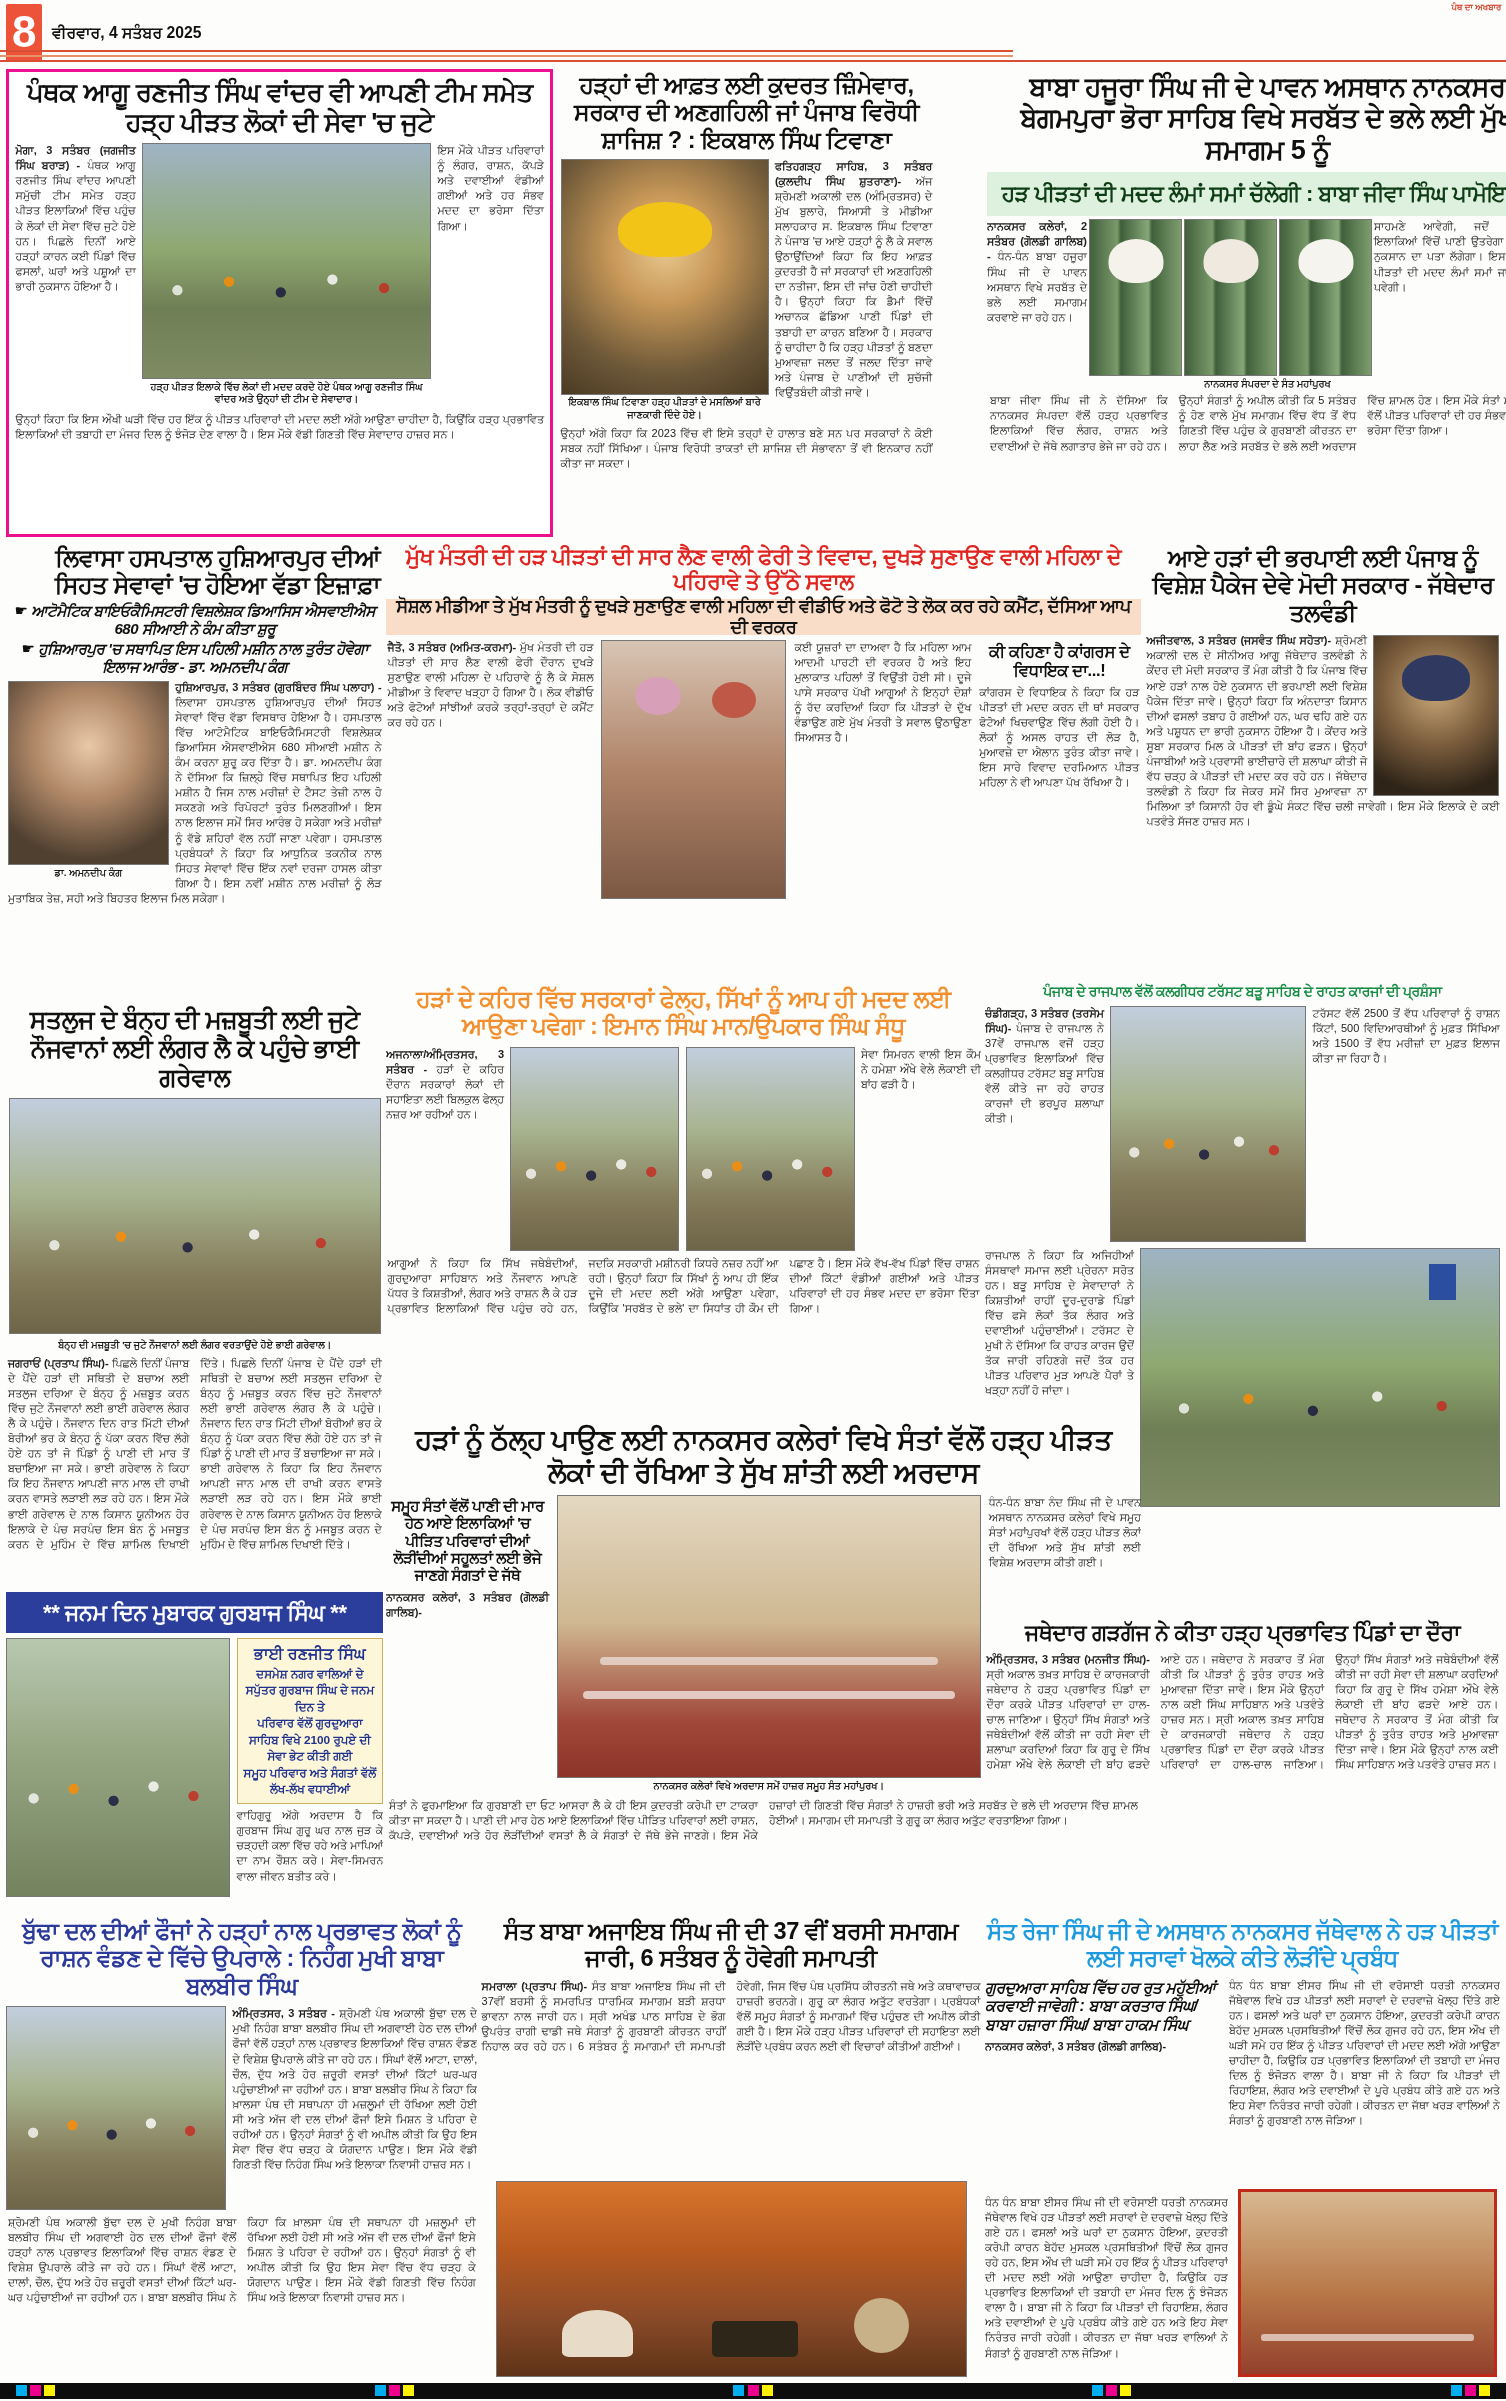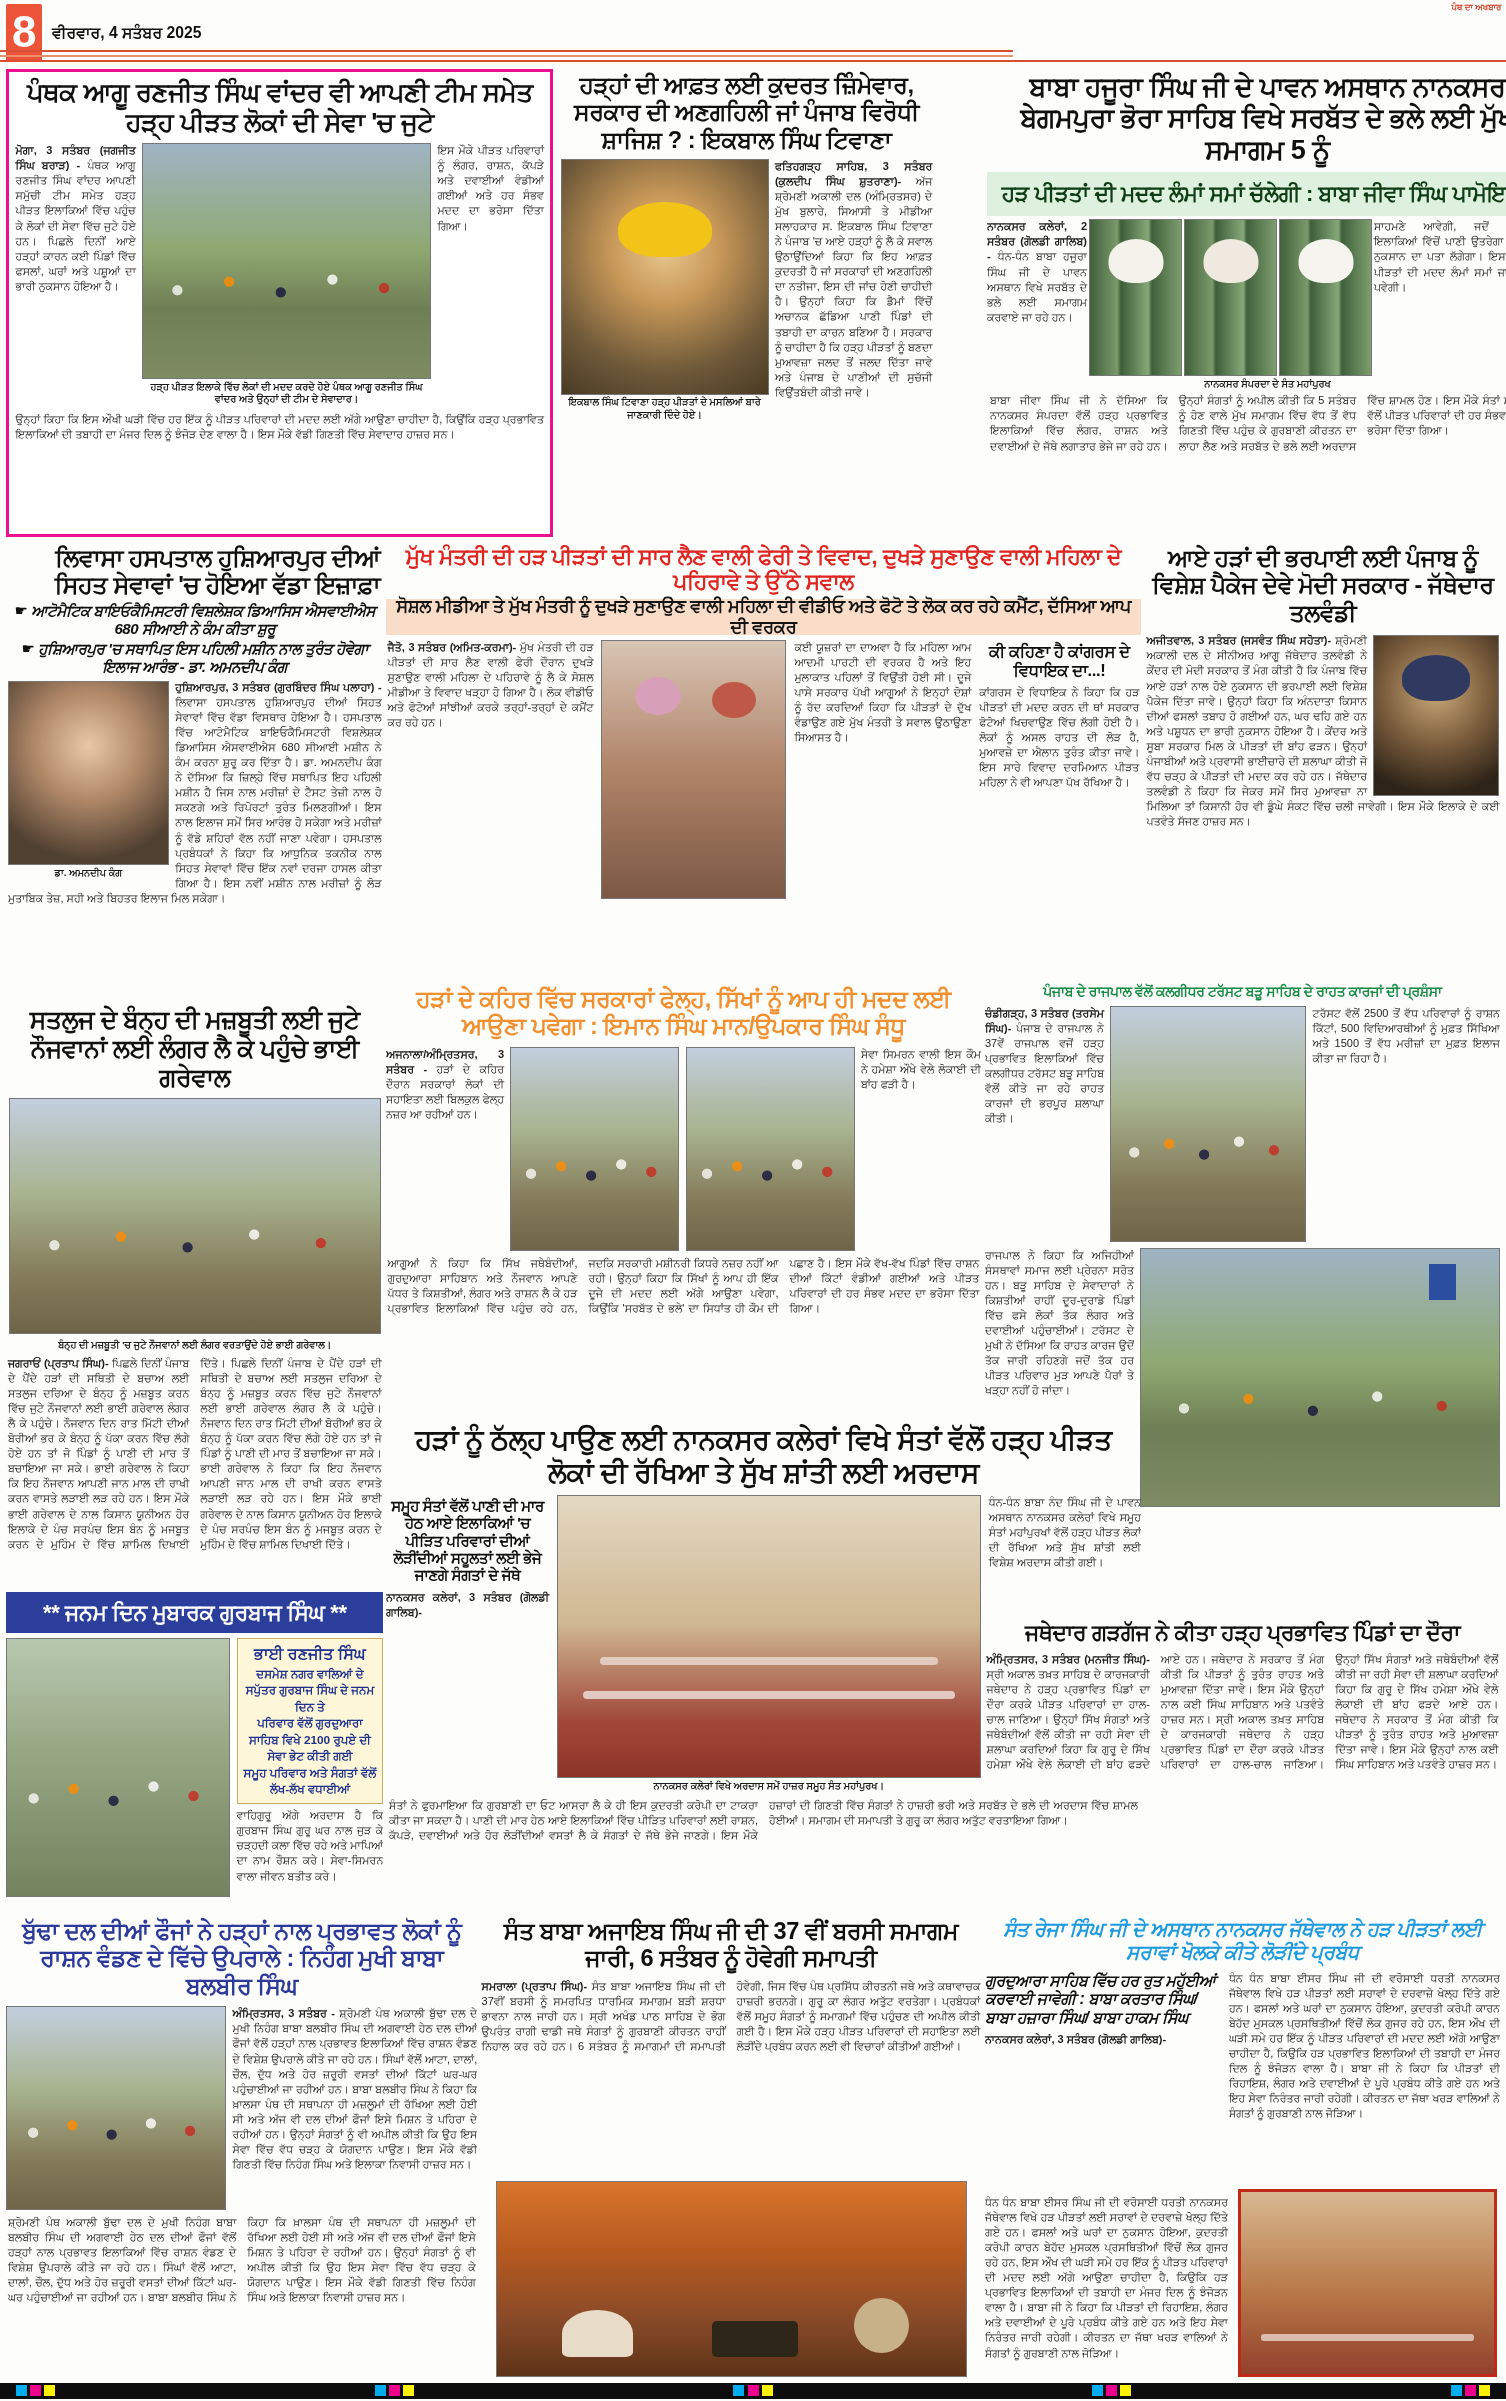--- a/index.html
+++ b/index.html
@@ -72,20 +72,21 @@
         <div class="photo p-portrait" style="width:208px;height:236px;">
           <span style="position:absolute;left:50%;top:18%;transform:translateX(-50%);width:94px;height:55px;border-radius:50% 50% 42% 42%;background:#f2c418;"></span>
         </div>
         <div class="cap">ਇਕਬਾਲ ਸਿੰਘ ਟਿਵਾਣਾ ਹੜ੍ਹ ਪੀੜਤਾਂ ਦੇ ਮਸਲਿਆਂ ਬਾਰੇ ਜਾਣਕਾਰੀ ਦਿੰਦੇ ਹੋਏ।</div>
       </div>
       <div class="body" style="flex:1;">
         <span class="byline">ਫਤਿਹਗੜ੍ਹ ਸਾਹਿਬ, 3 ਸਤੰਬਰ (ਕੁਲਦੀਪ ਸਿੰਘ ਸ਼ੁਤਰਾਣਾ)-</span>
         <span>ਅੱਜ ਸ਼੍ਰੋਮਣੀ ਅਕਾਲੀ ਦਲ (ਅੰਮ੍ਰਿਤਸਰ) ਦੇ ਮੁੱਖ ਬੁਲਾਰੇ, ਸਿਆਸੀ ਤੇ ਮੀਡੀਆ ਸਲਾਹਕਾਰ ਸ. ਇਕਬਾਲ ਸਿੰਘ ਟਿਵਾਣਾ ਨੇ ਪੰਜਾਬ 'ਚ ਆਏ ਹੜ੍ਹਾਂ ਨੂੰ ਲੈ ਕੇ ਸਵਾਲ ਉਠਾਉਂਦਿਆਂ ਕਿਹਾ ਕਿ ਇਹ ਆਫ਼ਤ ਕੁਦਰਤੀ ਹੈ ਜਾਂ ਸਰਕਾਰਾਂ ਦੀ ਅਣਗਹਿਲੀ ਦਾ ਨਤੀਜਾ, ਇਸ ਦੀ ਜਾਂਚ ਹੋਣੀ ਚਾਹੀਦੀ ਹੈ। ਉਨ੍ਹਾਂ ਕਿਹਾ ਕਿ ਡੈਮਾਂ ਵਿੱਚੋਂ ਅਚਾਨਕ ਛੱਡਿਆ ਪਾਣੀ ਪਿੰਡਾਂ ਦੀ ਤਬਾਹੀ ਦਾ ਕਾਰਨ ਬਣਿਆ ਹੈ। ਸਰਕਾਰ ਨੂੰ ਚਾਹੀਦਾ ਹੈ ਕਿ ਹੜ੍ਹ ਪੀੜਤਾਂ ਨੂੰ ਬਣਦਾ ਮੁਆਵਜ਼ਾ ਜਲਦ ਤੋਂ ਜਲਦ ਦਿੱਤਾ ਜਾਵੇ ਅਤੇ ਪੰਜਾਬ ਦੇ ਪਾਣੀਆਂ ਦੀ ਸੁਚੱਜੀ ਵਿਉਂਤਬੰਦੀ ਕੀਤੀ ਜਾਵੇ।</span>
       </div>
     </div>
+    <div class="body" style="padding:1.6px;">ਉਨ੍ਹਾਂ ਅੱਗੇ ਕਿਹਾ ਕਿ 2023 ਵਿੱਚ ਵੀ ਇਸੇ ਤਰ੍ਹਾਂ ਦੇ ਹਾਲਾਤ ਬਣੇ ਸਨ ਪਰ ਸਰਕਾਰਾਂ ਨੇ ਕੋਈ ਸਬਕ ਨਹੀਂ ਸਿੱਖਿਆ। ਪੰਜਾਬ ਵਿਰੋਧੀ ਤਾਕਤਾਂ ਦੀ ਸ਼ਾਜਿਸ਼ ਦੀ ਸੰਭਾਵਨਾ ਤੋਂ ਵੀ ਇਨਕਾਰ ਨਹੀਂ ਕੀਤਾ ਜਾ ਸਕਦਾ।</div>
   </div>
 
   <div class="art" style="left:939px;top:69px;width:561px;height:468px;margin-left:48px;">
     <div class="hl" style="font-size:27px;padding:3.1px 4.7px;">ਬਾਬਾ ਹਜੂਰਾ ਸਿੰਘ ਜੀ ਦੇ ਪਾਵਨ ਅਸਥਾਨ ਨਾਨਕਸਰ ਬੇਗਮਪੁਰਾ ਭੋਰਾ ਸਾਹਿਬ ਵਿਖੇ ਸਰਬੱਤ ਦੇ ਭਲੇ ਲਈ ਮੁੱਖ ਸਮਾਗਮ 5 ਨੂੰ</div>
     <div class="band" style="margin:3.1px 0;height:44px;background:#def0de;">
       <span class="hl" style="font-size:22px;color:#0e3c14;">ਹੜ ਪੀੜਤਾਂ ਦੀ ਮਦਦ ਲੰਮਾਂ ਸਮਾਂ ਚੱਲੇਗੀ : ਬਾਬਾ ਜੀਵਾ ਸਿੰਘ ਪਾਮੋਇਸਟ</span>
     </div>
     <div style="display:flex;gap:2px;">
       <div class="body" style="width:100px;">
         <span class="byline">ਨਾਨਕਸਰ ਕਲੇਰਾਂ, 2 ਸਤੰਬਰ (ਗੋਲਡੀ ਗਾਲਿਬ) -</span>
@@ -268,21 +269,21 @@
       <span>ਸੰਤ ਬਾਬਾ ਅਜਾਇਬ ਸਿੰਘ ਜੀ ਦੀ 37ਵੀਂ ਬਰਸੀ ਨੂੰ ਸਮਰਪਿਤ ਧਾਰਮਿਕ ਸਮਾਗਮ ਬੜੀ ਸ਼ਰਧਾ ਭਾਵਨਾ ਨਾਲ ਜਾਰੀ ਹਨ। ਸ੍ਰੀ ਅਖੰਡ ਪਾਠ ਸਾਹਿਬ ਦੇ ਭੋਗ ਉਪਰੰਤ ਰਾਗੀ ਢਾਡੀ ਜਥੇ ਸੰਗਤਾਂ ਨੂੰ ਗੁਰਬਾਣੀ ਕੀਰਤਨ ਰਾਹੀਂ ਨਿਹਾਲ ਕਰ ਰਹੇ ਹਨ। 6 ਸਤੰਬਰ ਨੂੰ ਸਮਾਗਮਾਂ ਦੀ ਸਮਾਪਤੀ ਹੋਵੇਗੀ, ਜਿਸ ਵਿੱਚ ਪੰਥ ਪ੍ਰਸਿੱਧ ਕੀਰਤਨੀ ਜਥੇ ਅਤੇ ਕਥਾਵਾਚਕ ਹਾਜ਼ਰੀ ਭਰਨਗੇ। ਗੁਰੂ ਕਾ ਲੰਗਰ ਅਤੁੱਟ ਵਰਤੇਗਾ। ਪ੍ਰਬੰਧਕਾਂ ਵੱਲੋਂ ਸਮੂਹ ਸੰਗਤਾਂ ਨੂੰ ਸਮਾਗਮਾਂ ਵਿੱਚ ਪਹੁੰਚਣ ਦੀ ਅਪੀਲ ਕੀਤੀ ਗਈ ਹੈ। ਇਸ ਮੌਕੇ ਹੜ੍ਹ ਪੀੜਤ ਪਰਿਵਾਰਾਂ ਦੀ ਸਹਾਇਤਾ ਲਈ ਲੋੜੀਂਦੇ ਪ੍ਰਬੰਧ ਕਰਨ ਲਈ ਵੀ ਵਿਚਾਰਾਂ ਕੀਤੀਆਂ ਗਈਆਂ।</span>
     </div>
     <div class="photo p-stage" style="width:471px;height:196px;margin:3.1px auto;">
       <span style="position:absolute;left:14%;bottom:10%;width:71px;height:47px;border-radius:50% 50% 10% 10%;background:#e8dcc8;"></span>
       <span style="position:absolute;left:46%;bottom:10%;width:86px;height:36px;background:#2e2618;border-radius:4.7px;"></span>
       <span style="position:absolute;right:12%;bottom:12%;width:55px;height:55px;border-radius:50%;background:#c8b088;"></span>
     </div>
   </div>
 
   <div class="art" style="left:985px;top:1915px;width:515px;height:465px;">
-    <div class="hl" style="font-size:20px;color:#1e9be0;padding:3.1px 0;font-style:italic;">ਸੰਤ ਰੇਜਾ ਸਿੰਘ ਜੀ ਦੇ ਅਸਥਾਨ ਨਾਨਕਸਰ ਜੱਥੇਵਾਲ ਨੇ ਹੜ ਪੀੜਤਾਂ ਲਈ ਸਰਾਵਾਂ ਖੋਲਕੇ ਕੀਤੇ ਲੋੜੀਂਦੇ ਪ੍ਰਬੰਧ</div>
+    <div class="hl" style="font-size:23px;color:#1e9be0;padding:3.1px 0;">ਸੰਤ ਰੇਜਾ ਸਿੰਘ ਜੀ ਦੇ ਅਸਥਾਨ ਨਾਨਕਸਰ ਜੱਥੇਵਾਲ ਨੇ ਹੜ ਪੀੜਤਾਂ ਲਈ ਸਰਾਵਾਂ ਖੋਲਕੇ ਕੀਤੇ ਲੋੜੀਂਦੇ ਪ੍ਰਬੰਧ</div>
     <div style="display:flex;gap:7.9px;padding:3.1px 0;">
       <div style="width:236px;">
         <div class="hl" style="font-size:15.7px;font-style:italic;text-align:left;padding:1.6px 0;">ਗੁਰਦੁਆਰਾ ਸਾਹਿਬ ਵਿੱਚ ਹਰ ਰੁਤ ਮਹੁੱਈਆਂ ਕਰਵਾਈ ਜਾਵੇਗੀ : ਬਾਬਾ ਕਰਤਾਰ ਸਿੰਘ/ਬਾਬਾ ਹਜ਼ਾਰਾ ਸਿੰਘ/ ਬਾਬਾ ਹਾਕਮ ਸਿੰਘ</div>
         <div class="body" style="margin-top:3.1px;">
           <span class="byline">ਨਾਨਕਸਰ ਕਲੇਰਾਂ, 3 ਸਤੰਬਰ (ਗੋਲਡੀ ਗਾਲਿਬ)-</span>
         </div>
       </div>
       <div class="body" style="flex:1;">ਧੰਨ ਧੰਨ ਬਾਬਾ ਈਸਰ ਸਿੰਘ ਜੀ ਦੀ ਵਰੋਸਾਈ ਧਰਤੀ ਨਾਨਕਸਰ ਜੱਥੇਵਾਲ ਵਿਖੇ ਹੜ ਪੀੜਤਾਂ ਲਈ ਸਰਾਵਾਂ ਦੇ ਦਰਵਾਜ਼ੇ ਖੋਲ੍ਹ ਦਿੱਤੇ ਗਏ ਹਨ। ਫਸਲਾਂ ਅਤੇ ਘਰਾਂ ਦਾ ਨੁਕਸਾਨ ਹੋਇਆ, ਕੁਦਰਤੀ ਕਰੋਪੀ ਕਾਰਨ ਬੇਹੱਦ ਮੁਸਕਲ ਪ੍ਰਸਥਿਤੀਆਂ ਵਿੱਚੋਂ ਲੋਕ ਗੁਜਰ ਰਹੇ ਹਨ, ਇਸ ਔਖ ਦੀ ਘੜੀ ਸਮੇ ਹਰ ਇੱਕ ਨੂੰ ਪੀੜਤ ਪਰਿਵਾਰਾਂ ਦੀ ਮਦਦ ਲਈ ਅੱਗੇ ਆਉਣਾ ਚਾਹੀਦਾ ਹੈ, ਕਿਉਕਿ ਹੜ ਪ੍ਰਭਾਵਿਤ ਇਲਾਕਿਆਂ ਦੀ ਤਬਾਹੀ ਦਾ ਮੰਜਰ ਦਿਲ ਨੂੰ ਝੰਜੋੜਨ ਵਾਲਾ ਹੈ। ਬਾਬਾ ਜੀ ਨੇ ਕਿਹਾ ਕਿ ਪੀੜਤਾਂ ਦੀ ਰਿਹਾਇਸ਼, ਲੰਗਰ ਅਤੇ ਦਵਾਈਆਂ ਦੇ ਪੂਰੇ ਪ੍ਰਬੰਧ ਕੀਤੇ ਗਏ ਹਨ ਅਤੇ ਇਹ ਸੇਵਾ ਨਿਰੰਤਰ ਜਾਰੀ ਰਹੇਗੀ। ਕੀਰਤਨ ਦਾ ਜੱਥਾ ਖਰੜ ਵਾਲਿਆਂ ਨੇ ਸੰਗਤਾਂ ਨੂੰ ਗੁਰਬਾਣੀ ਨਾਲ ਜੋੜਿਆ।</div>
     </div>
     <div class="photo p-red" style="position:absolute;right:3.1px;bottom:3.1px;width:259px;height:188px;border:3.1px solid #c02818;">

